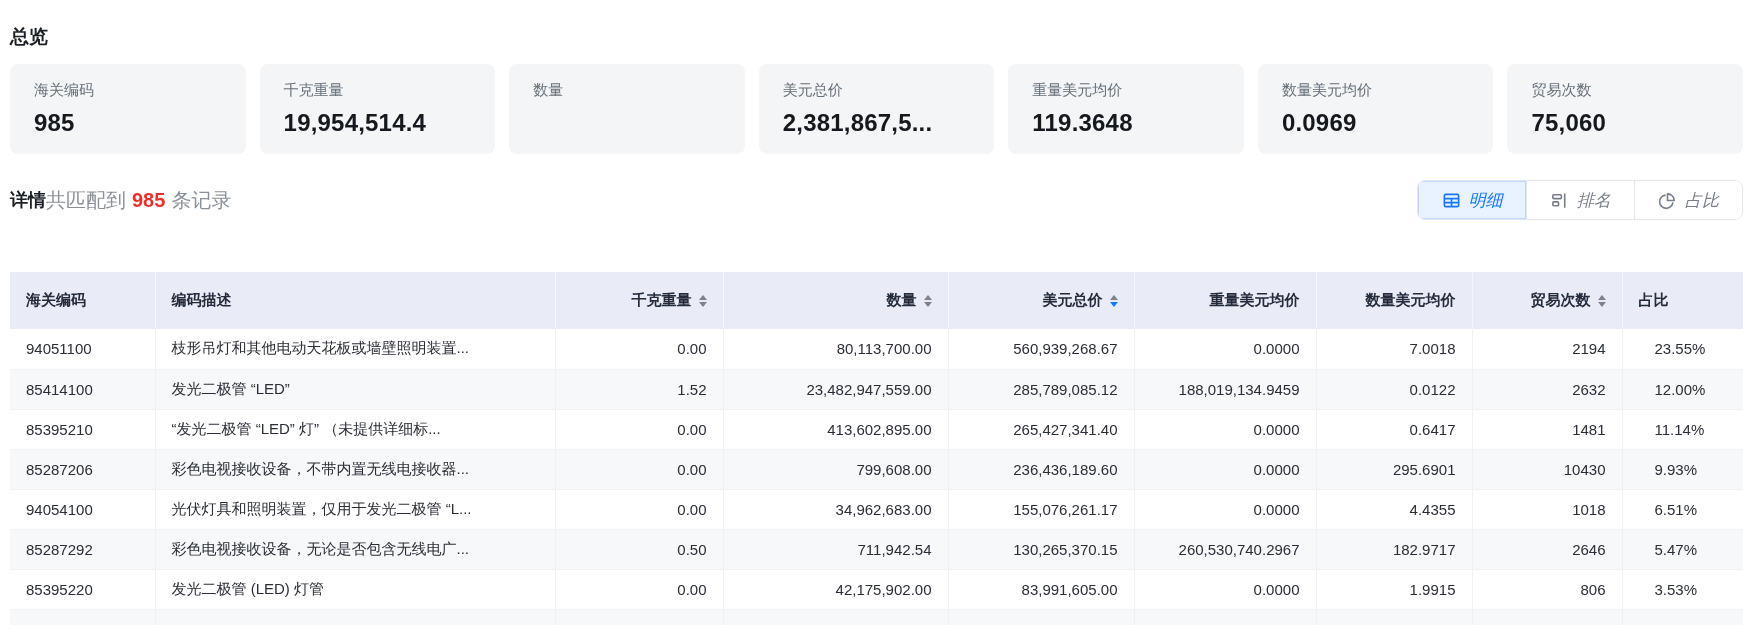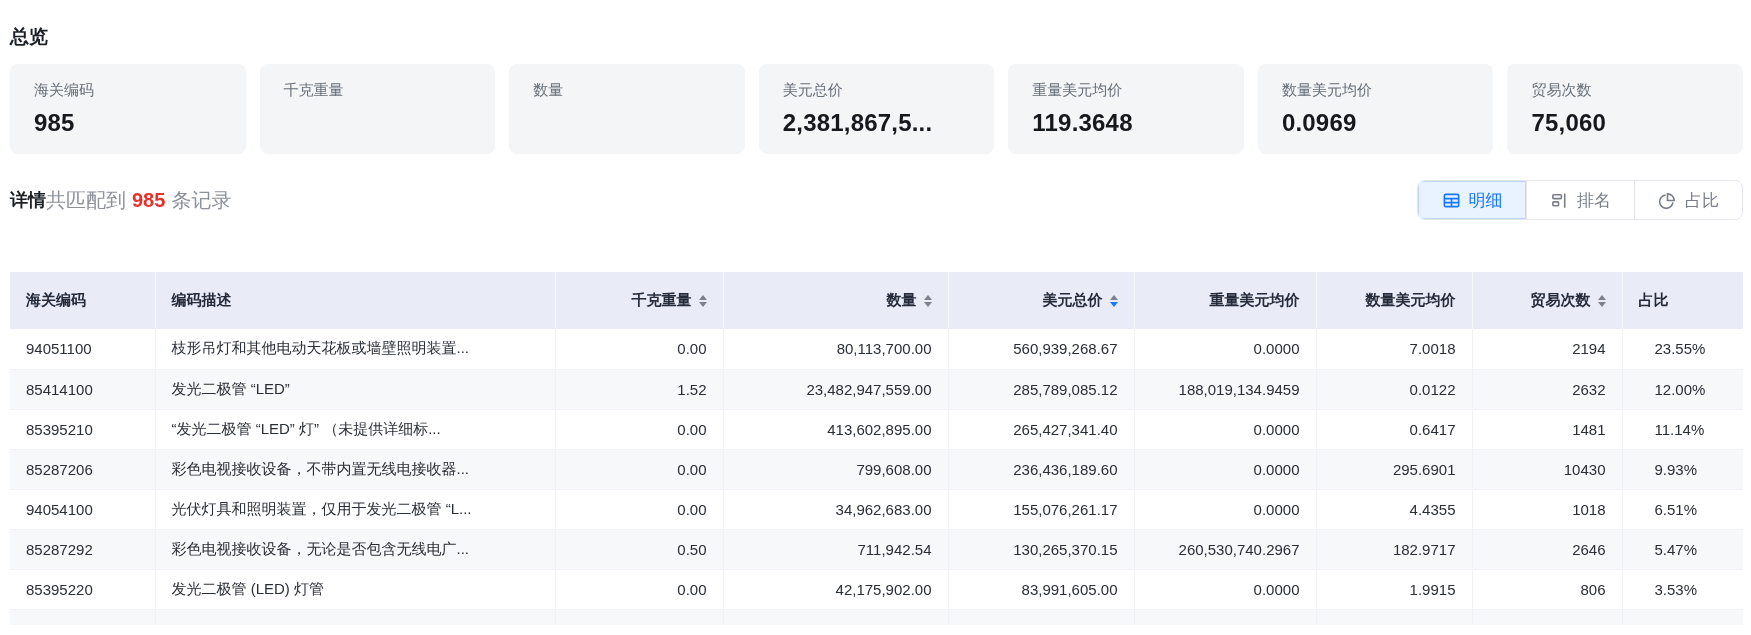--- a/index.html
+++ b/index.html
@@ -22,21 +22,21 @@
   .stat-label { font-size:15px; color:#676f79; margin-bottom:9px; }
   .stat-value { font-size:24px; font-weight:bold; color:#15191e; letter-spacing:.2px; white-space:nowrap; overflow:hidden; }
 
   
   .detail-bar { display:flex; align-items:center; margin-top:26px; height:40px; }
   .detail-title { font-size:18px; font-weight:bold; color:#1b2026; }
   .match-text { font-size:20px; color:#8b9199; }
   .match-count { color:#e8312a; font-weight:bold; margin:0 6px; }
   .view-tabs { margin-left:auto; display:flex; border:1px solid #e4e6eb; border-radius:8px; overflow:hidden; height:40px; }
   .tab { display:flex; align-items:center; gap:8px; width:108px; justify-content:center;
-    font-size:17px; color:#787f8a; background:#fff; cursor:pointer; border-left:1px solid #e4e6eb; }
+    font-size:17px; color:#787f8a; background:#fff; cursor:pointer; border-left:1px solid #e4e6eb;font-style:italic; }
   .tab:first-child { border-left:none; }
   .tab.active { background:#e9f2ff; color:#1677ff; box-shadow:inset 0 0 0 1px #bcd7ff; }
   .tab svg { display:block; }
 
   
   .table-clip { margin-top:52px; height:353px; overflow:hidden; }
   table.data-table { width:1733px; border-collapse:collapse; table-layout:fixed; }
   .data-table th { height:57px; background:#e9ebf6; font-size:15px; font-weight:bold; color:#252b3a;
     border-right:1px solid #f6f7fb; white-space:nowrap; }
   .data-table th:last-child { border-right:none; }
@@ -64,20 +64,21 @@
     <div class="page-title">总览</div>
   </div>
 
   <div class="stats-row">
     <div class="stat-card">
       <div class="stat-label">海关编码</div>
       <div class="stat-value">985</div>
     </div>
     <div class="stat-card">
       <div class="stat-label">千克重量</div>
+      <div class="stat-value">19,954,514.4</div>
     </div>
     <div class="stat-card">
       <div class="stat-label">数量</div>
     </div>
     <div class="stat-card">
       <div class="stat-label">美元总价</div>
       <div class="stat-value">2,381,867,5...</div>
     </div>
     <div class="stat-card">
       <div class="stat-label">重量美元均价</div>

